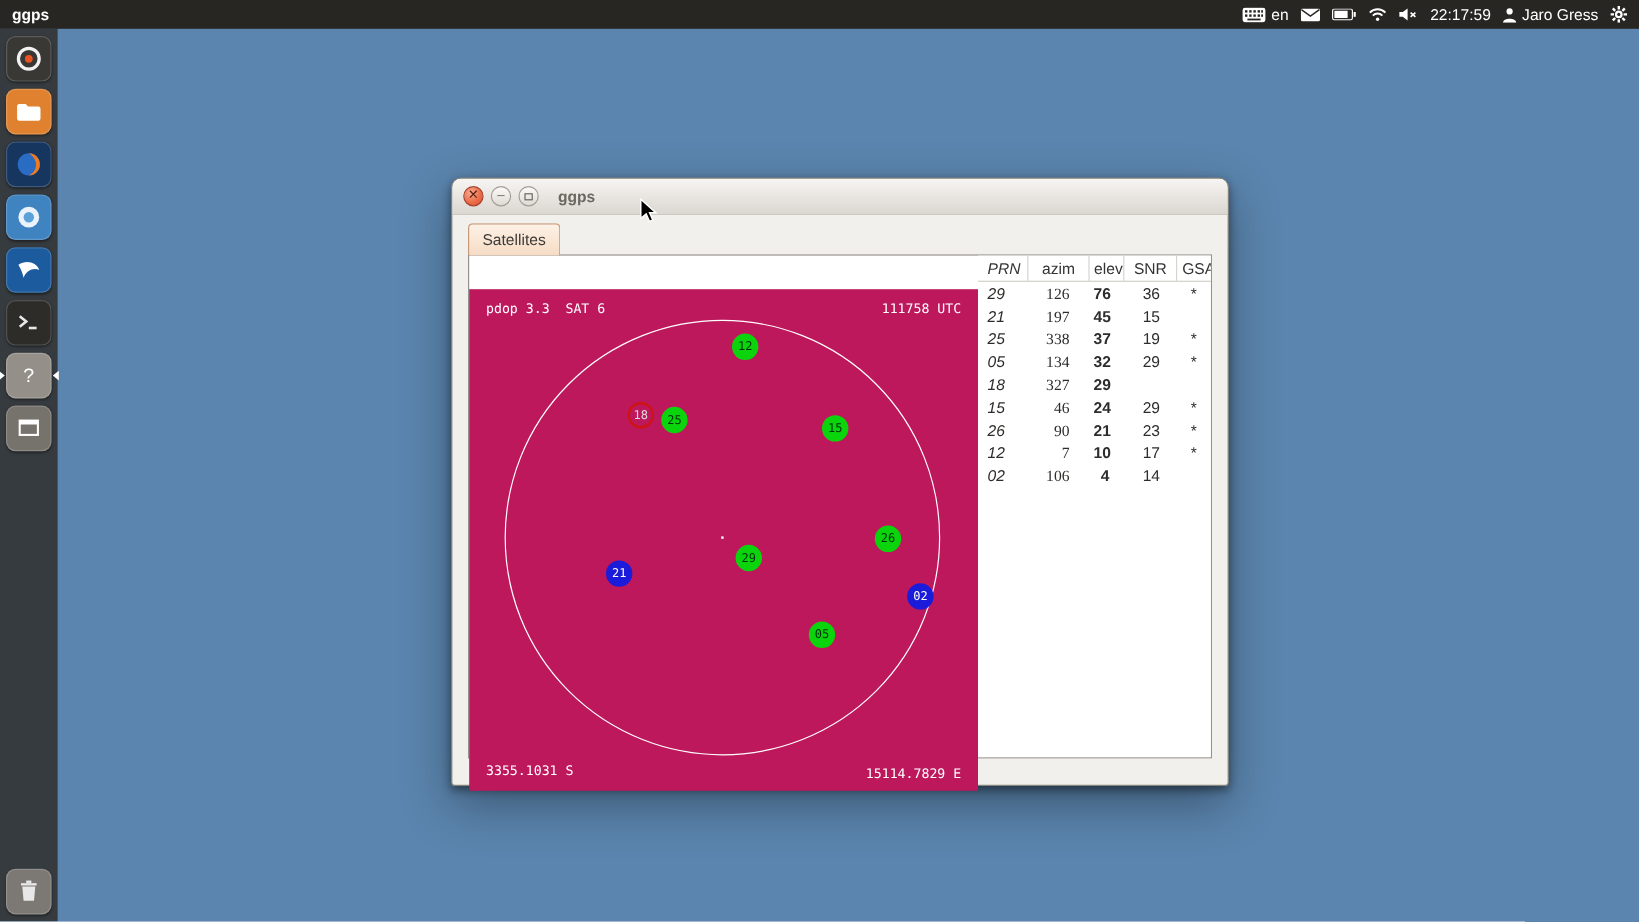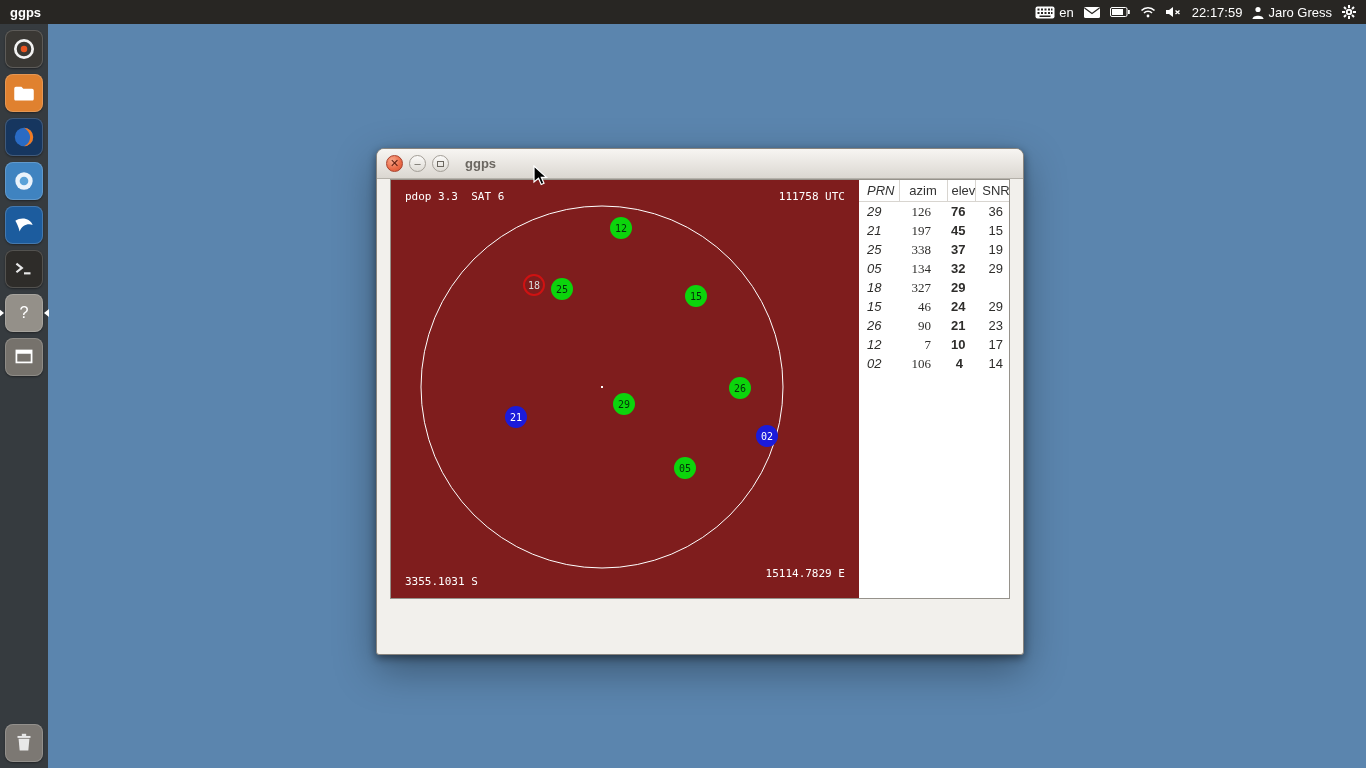--- a/index.html
+++ b/index.html
@@ -50,26 +50,26 @@
 
   #tabstrip { position:relative; height:33px; }
   #tab-satellites { position:absolute; left:13px; bottom:-1px; padding:5px 11px 6px;
                     background:linear-gradient(#fdf1e6,#f6dcc4); border:1px solid #c79a77; border-bottom:none;
                     border-radius:4px 4px 0 0; font-size:13px; color:#3d3b38; z-index:2; }
 
   #content { position:relative; margin:0 13px; height:420px; border:1px solid #96928b;
              background:#fff; display:flex; z-index:1; }
 
   
-  #skyplot { position:relative; width:468px; height:100%; background:#7f1d1d; flex:none; overflow:hidden; }
+  #skyplot { position:relative; width:424px; height:100%; background:#be185d; flex:none; overflow:hidden;margin-top:28px; }
   .plot-text { position:absolute; color:#fff; font:11px "DejaVu Sans Mono",monospace; white-space:pre; }
   .pl-tl { left:14px; top:10px; }
   .pl-tr { right:14px; top:10px; }
   .pl-bl { left:14px; bottom:10px; }
-  .pl-br { right:14px; bottom:18px; }
+  .pl-br { right:14px; bottom:8px; }
   .sat { position:absolute; width:22px; height:22px; border-radius:50%;
          display:flex; align-items:center; justify-content:center;
          font:10px "DejaVu Sans Mono",monospace; }
 
   
   #table-wrap { flex:1; background:#fff; overflow:hidden; }
   table { width:100%; border-collapse:collapse; table-layout:fixed; font-size:13px; color:#2e2d2b; }
   th { font-weight:normal; color:#333; padding:3px 4px; border-bottom:1px solid #d8d5d0;
        border-right:1px solid #d8d5d0; text-align:center; }
   th:last-child { border-right:none; }
@@ -245,20 +245,23 @@
   <div id="app-window">
     <div id="titlebar">
       <div class="tb-btn tb-close">✕</div>
       <div class="tb-btn tb-min">‒</div>
       <div class="tb-btn tb-max">
           <span></span>
         </div>
       <div class="tb-title">ggps</div>
     </div>
 
+    <div id="tabstrip">
+      <div id="tab-satellites">Satellites</div>
+    </div>
 
     <div id="content">
 
       <div id="skyplot">
         <svg width="420" height="418" viewBox="0 0 420 418" style="position:absolute;left:0;top:0;">
           <circle cx="211" cy="207" r="181" fill="none" stroke="#fff" stroke-width="1"></circle>
           <rect x="210" y="206" width="2" height="2" fill="#fff"></rect>
         </svg>
         <div class="plot-text pl-tl">pdop 3.3  SAT 6</div>
         <div class="plot-text pl-tr">111758 UTC</div>

